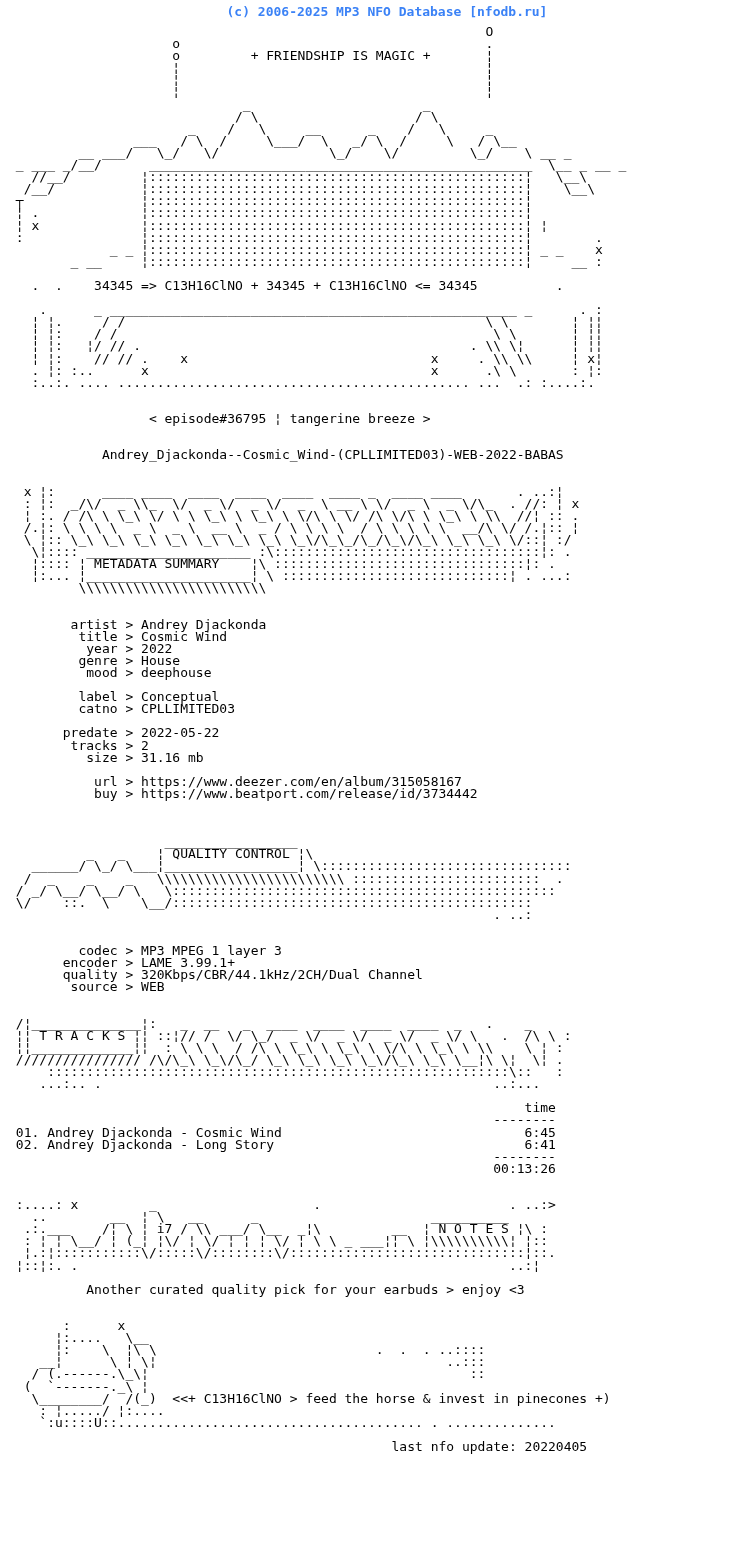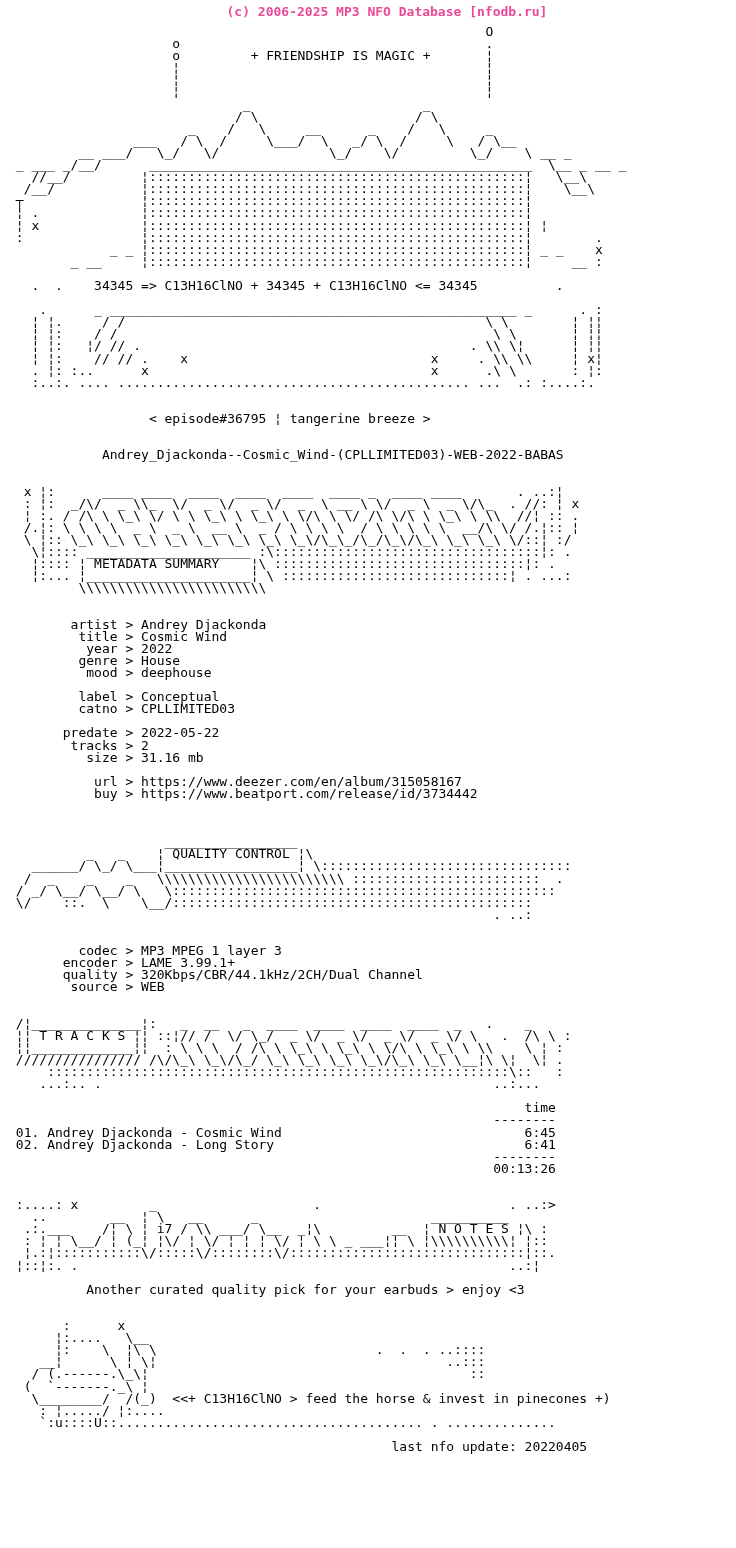--- a/index.html
+++ b/index.html
@@ -9,21 +9,21 @@
   }
   .page {
     position: relative;
     width: 736px;
     height: 1548px;
     background: #ffffff;
     overflow: hidden;
     font-family: "DejaVu Sans Mono", "Liberation Mono", monospace;
   }
   .nfo-header {
-    color: #ec4899;
+    color: #3b82f6;
     font-family: "DejaVu Sans Mono", "Liberation Mono", monospace;
     font-weight: bold;
     font-size: 13px;
     line-height: 16px;
     text-align: center;
     padding-top: 4px;
     white-space: pre;
     padding-left: 38px;
   }
   pre.nfo {

